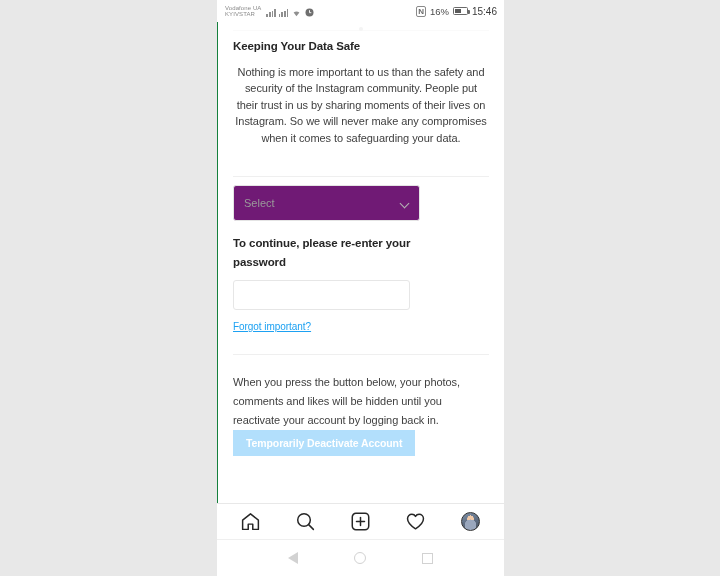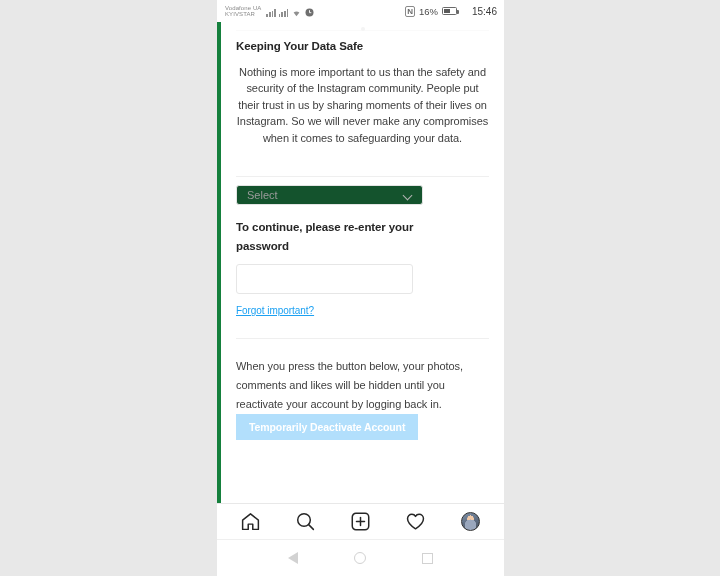--- a/index.html
+++ b/index.html
@@ -57,21 +57,21 @@
   .sb-right { display:flex; align-items:center; gap:4px; }
   .nfc {
     font-size:8px; color:#6a6a6a;
     border:1px solid #8a8a8a;
     border-radius:2px;
     padding:0 1px;
     line-height:9px;
     font-weight:bold;
   }
   .pct { font-size:9.5px; color:#4a4a4a; }
-  .clock { font-size:10px; color:#3a3a3a;margin-left:11px; }
+  .clock { font-size:10px; color:#3a3a3a; }
   .battery {
     position:relative;
     width:15px; height:8px;
     border:1px solid #6a6a6a;
     border-radius:1.5px;
   }
   .battery::after{
     content:""; position:absolute;
     right:-3px; top:2px;
     width:2px; height:4px;
@@ -83,21 +83,21 @@
     height:4px; width:6px;
     background:#5a5a5a;
   }
   
   .content {
     flex:1 1 auto;
     background:#ffffff;
     padding:0 15px;
     position:relative;
     overflow:hidden;
-    border-left:4px solid #15803d;
+    border-left:1px solid #15803d;
   }
   .cut-hint {
     height:9px;
     border-bottom:1px solid #fafafa;
     position:relative;
   }
   .cut-hint::after{
     content:"";
     position:absolute;
     left:50%; top:5px;
@@ -129,24 +129,24 @@
   h2.q-label {
     font-size:11.5px;
     font-weight:bold;
     color:#262626;
     margin-top:26px;
     letter-spacing:-0.1px;
   }
   .select-box {
     margin-top:8px;
     width:187px;
-    height:20px;
+    height:36px;
     border:1px solid #e4e4e4;
     border-radius:3px;
-    background:#14532d;
+    background:#701a75;
     display:flex;
     align-items:center;
     justify-content:space-between;
     padding:0 9px 0 10px;
   }
   .select-box .ph {
     font-size:11px;
     color:#9a9a9a;
   }
   .chev {

